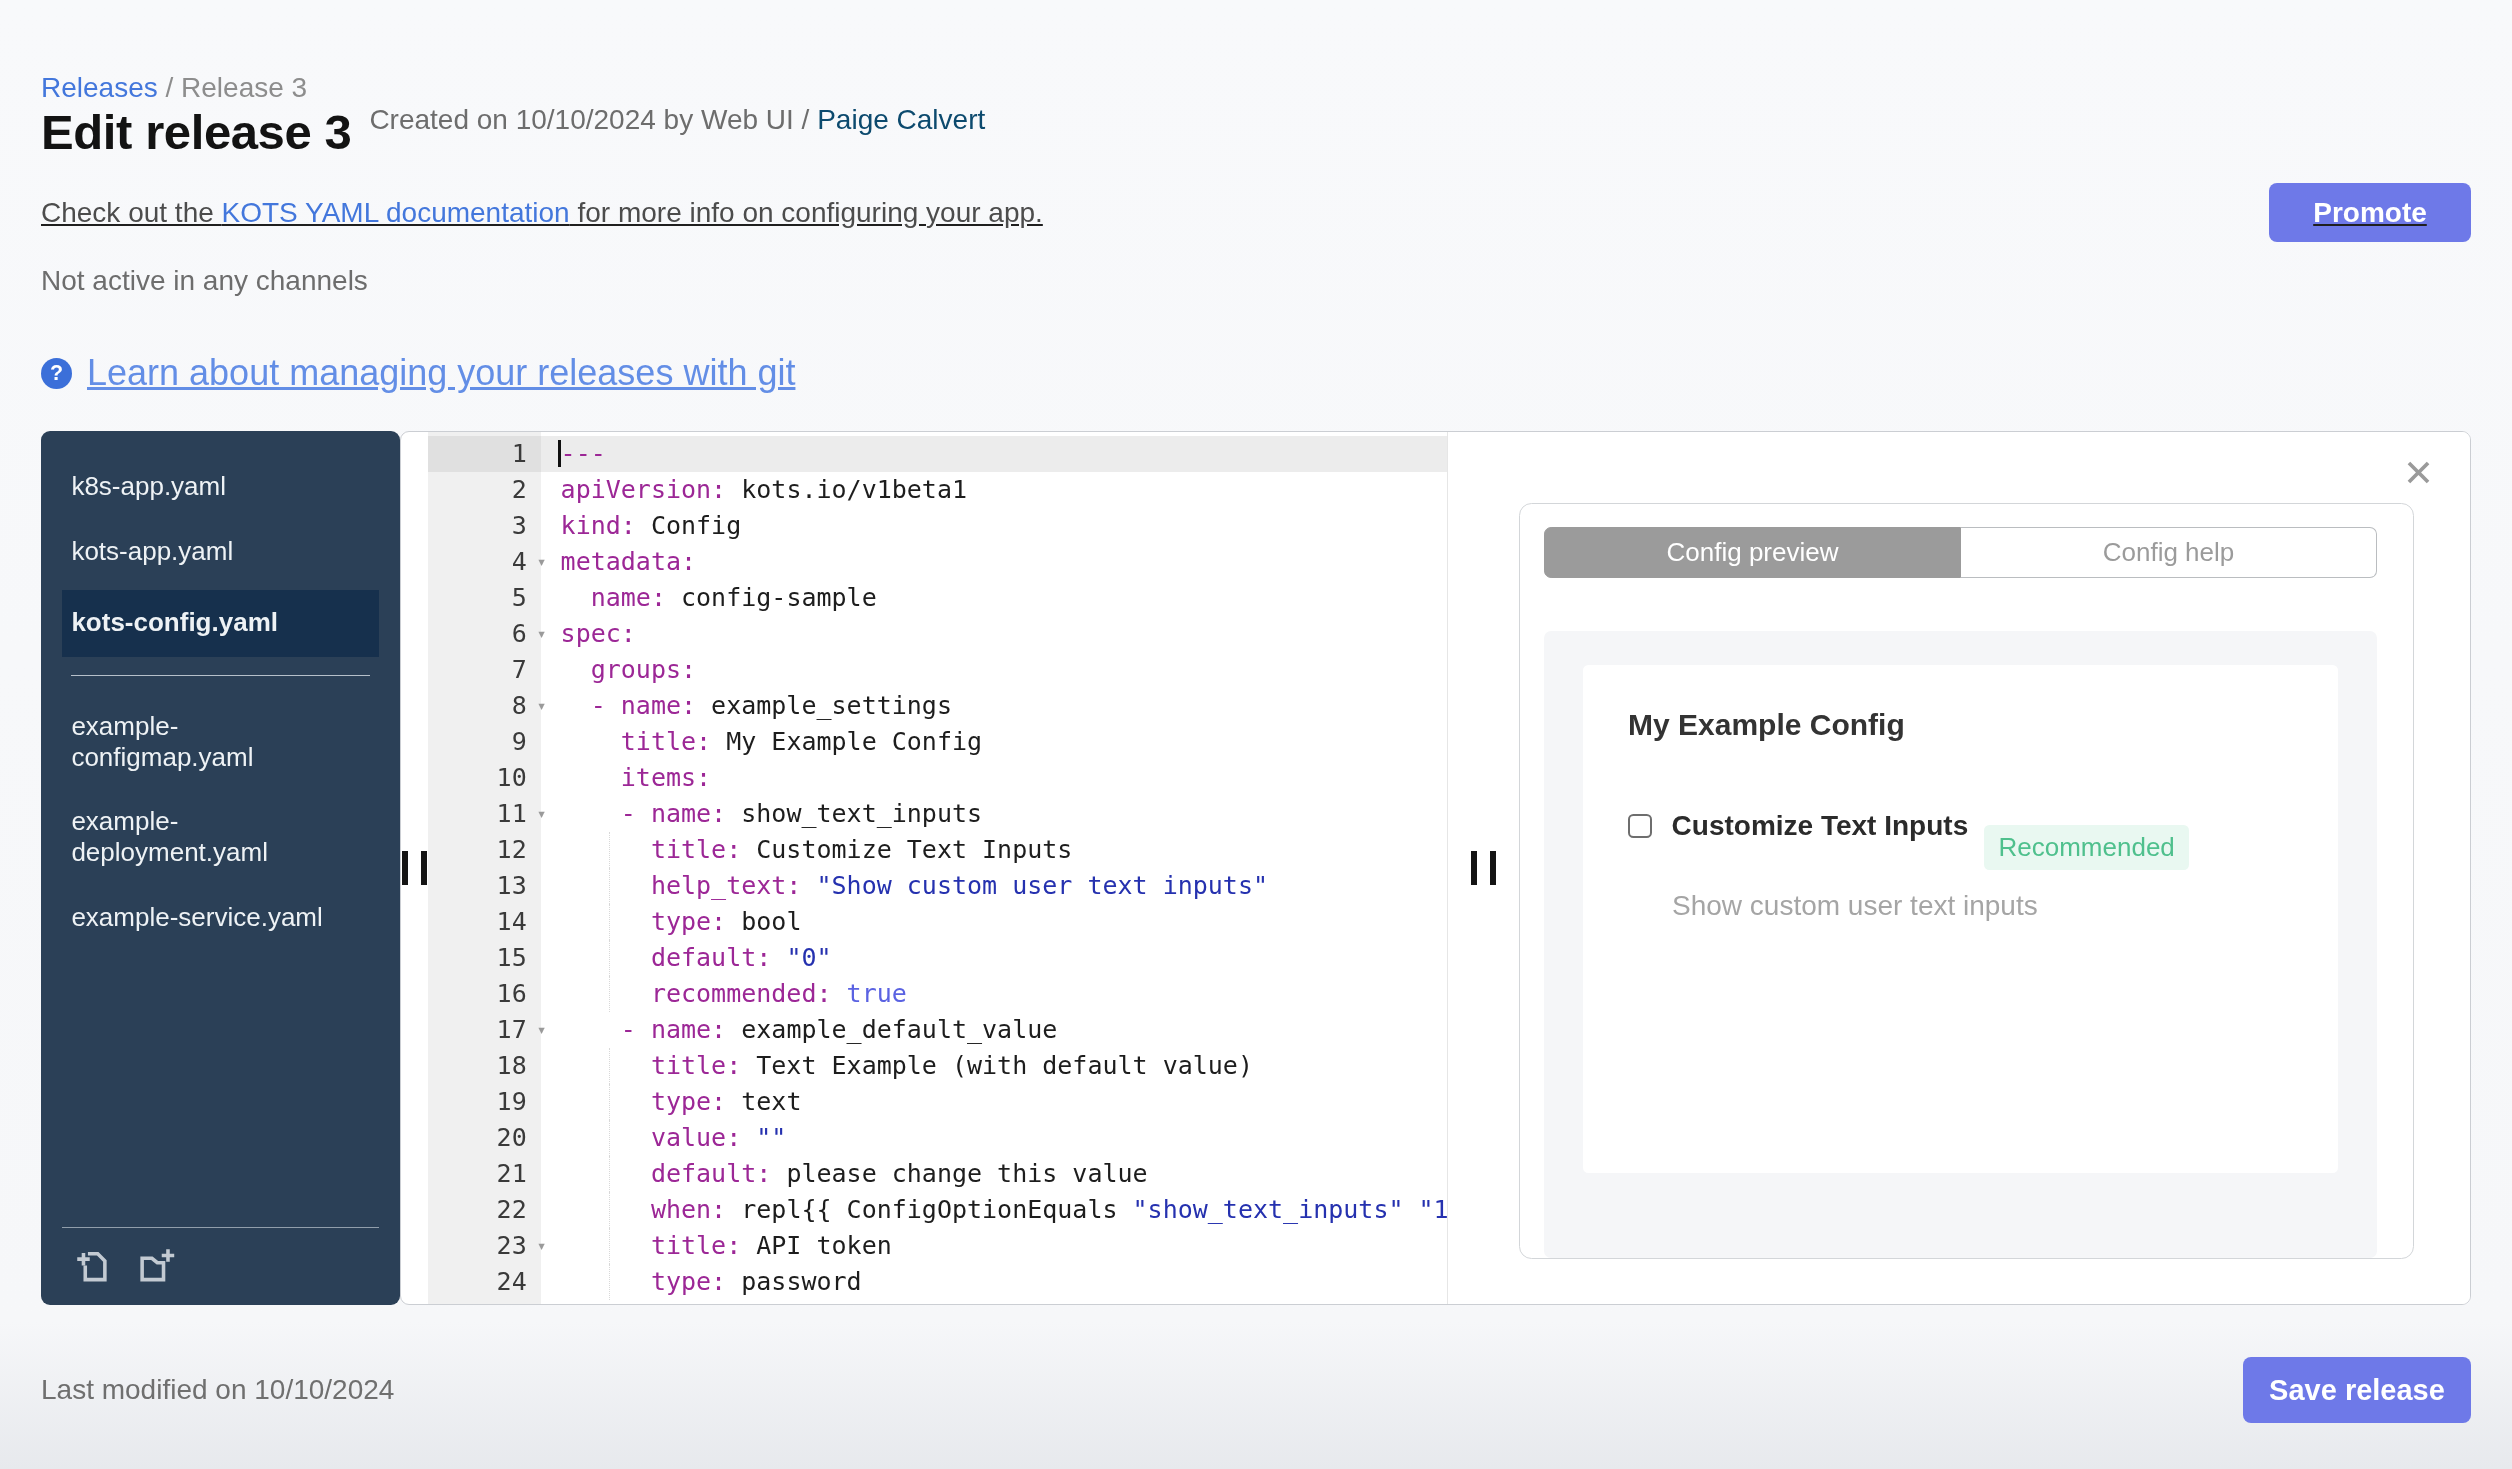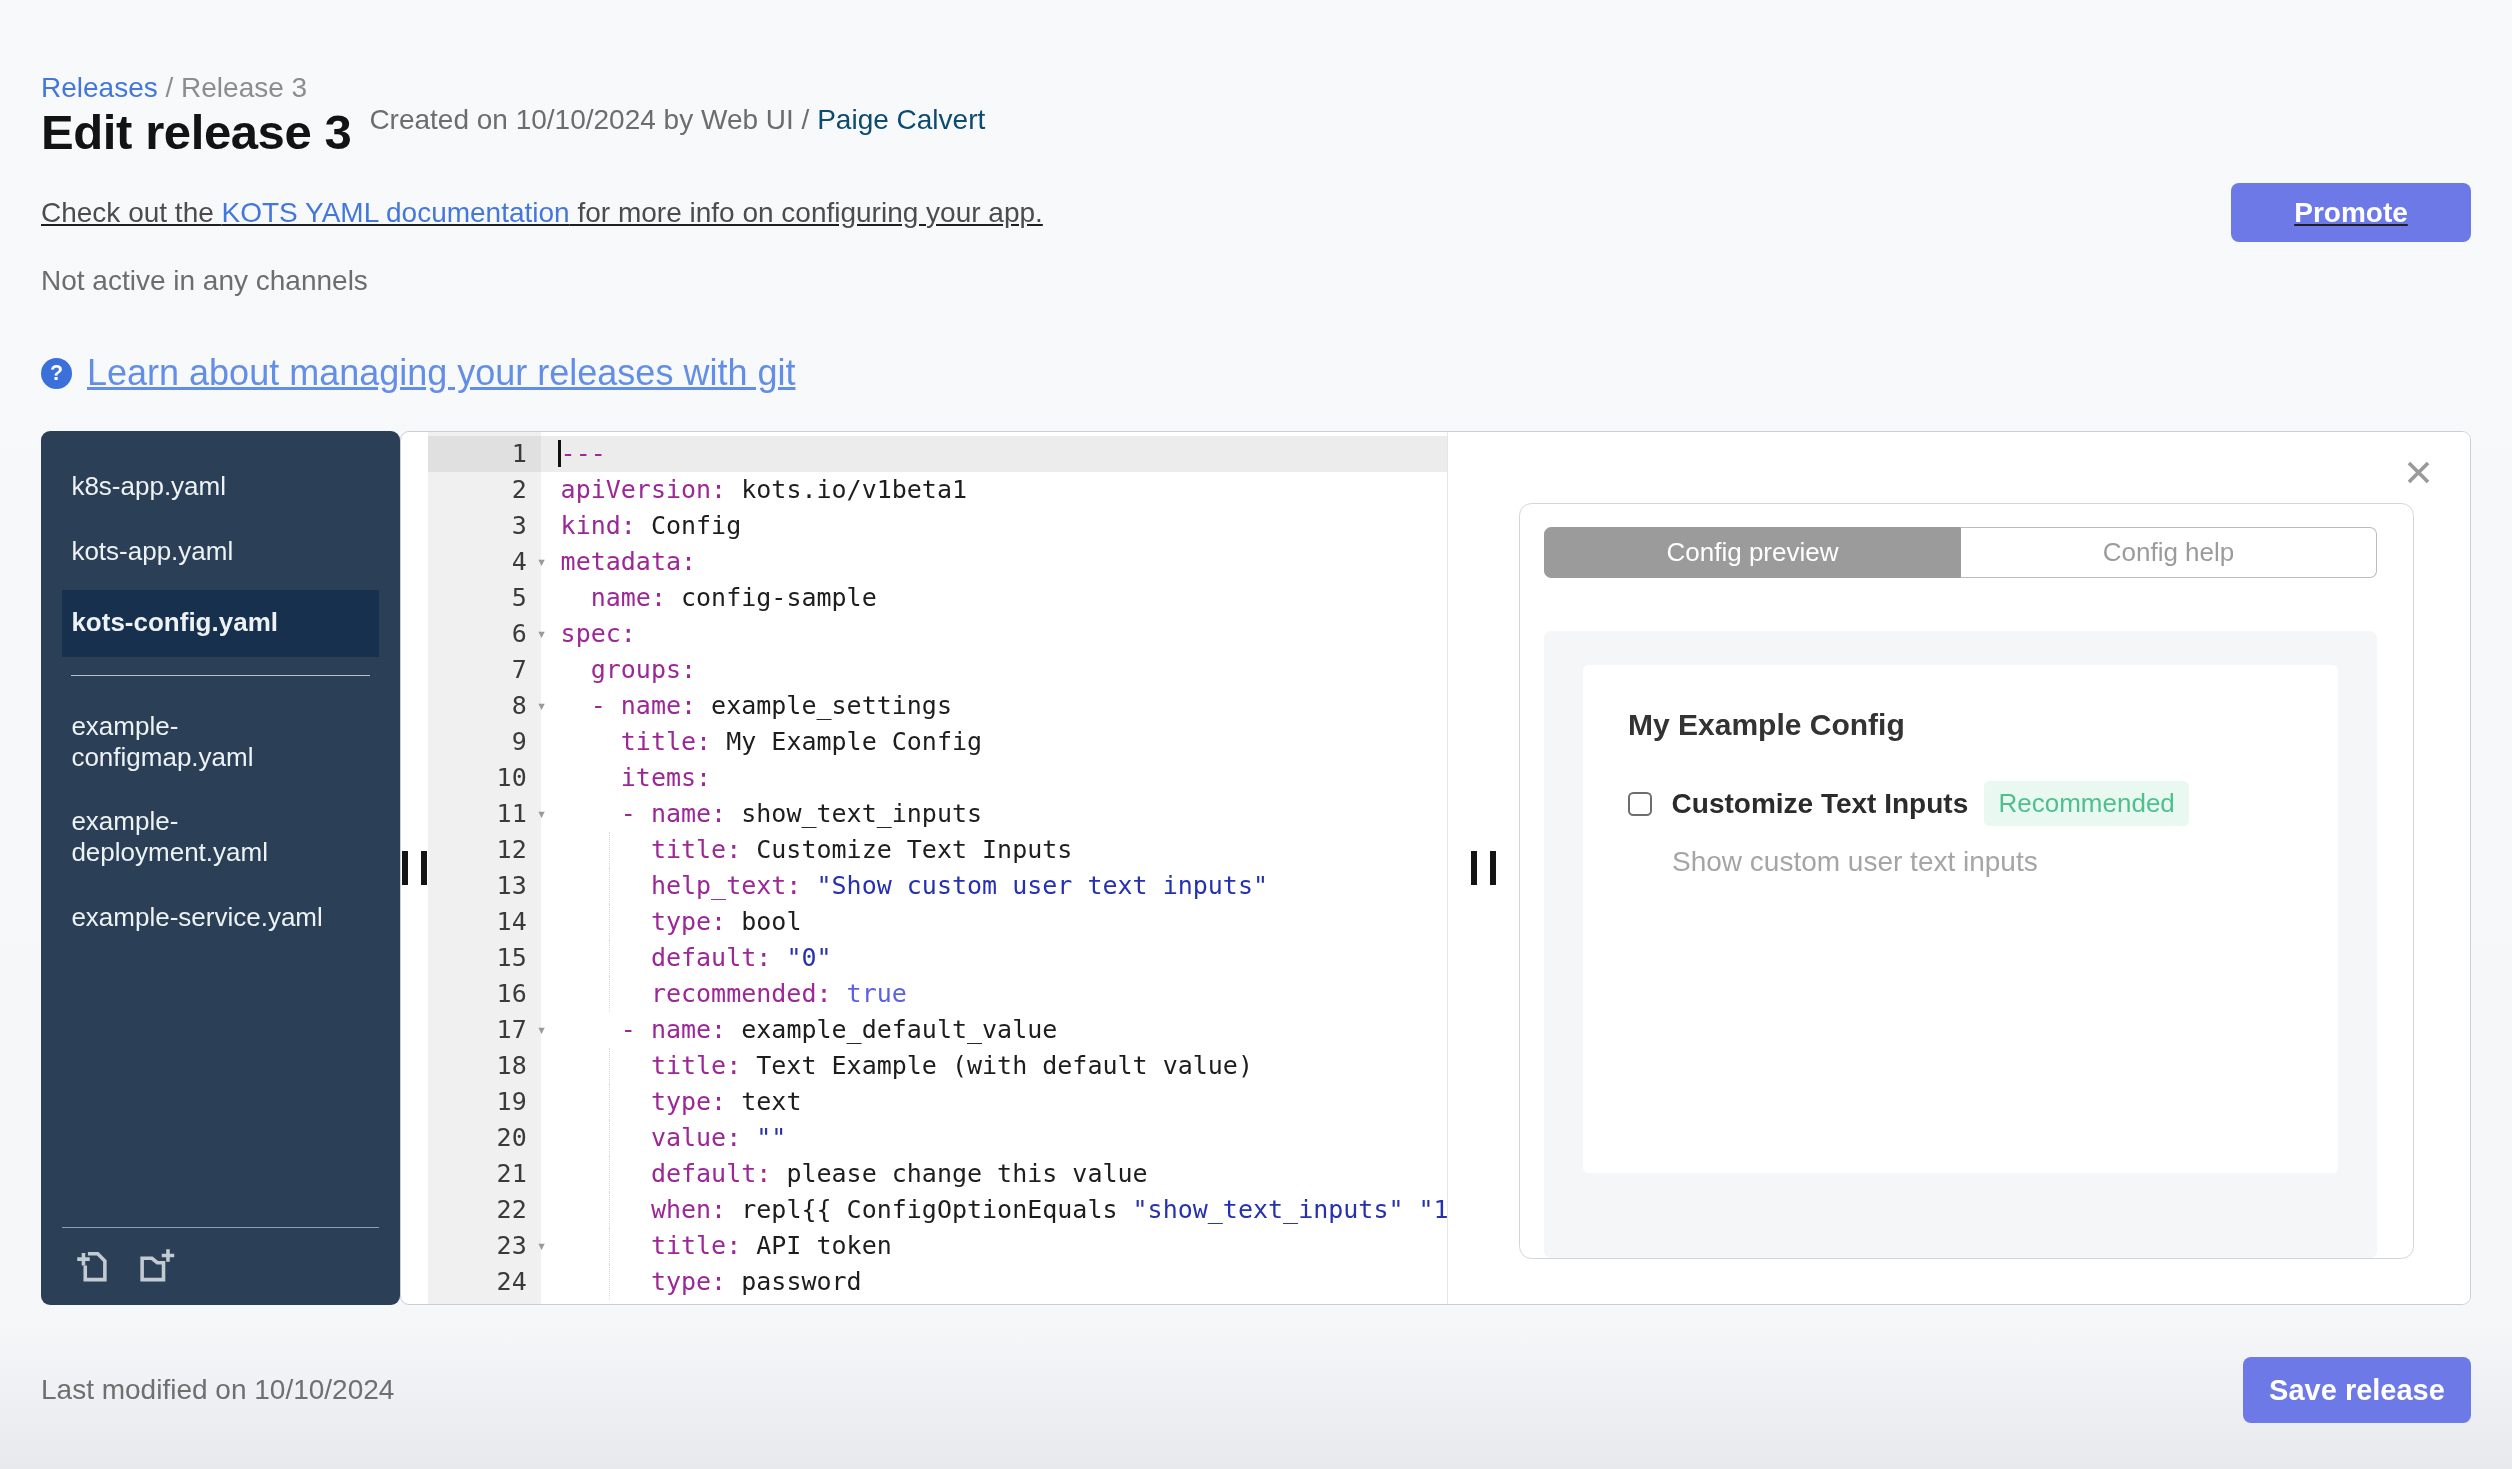--- a/index.html
+++ b/index.html
@@ -24,21 +24,21 @@
   .docs { margin:0; font-size:28px; color:#4c4c4c; }
   .docs a { color:#4377dc; }
   .channel-status { margin:23px 0 0; font-size:28px; color:#6d6d6d; }
   .git-row { display:flex; align-items:center; gap:15px; margin-top:55px; }
   .help-badge { width:31px; height:31px; border-radius:50%; background:#3b6fd9; color:#fff;
     font-size:21.4px; font-weight:700; display:flex; align-items:center; justify-content:center; }
   .git-link { font-size:36px; color:#638ee6;text-decoration:underline; }
 
   .btn { background:#6e79e8; color:#fff; border:none; border-radius:8px; font-weight:700;
     font-family:inherit; cursor:pointer; }
-  .promote { width:240px; height:59px; font-size:28px; }
+  .promote { width:202px; height:59px; font-size:28px; }
   .save { width:228px; height:66px; font-size:29px; }
 
   
   .workspace { display:flex; margin-top:37px; height:874px; }
 
   .sidebar { width:359px; flex:none; background:#2b4057; border-radius:9px; position:relative;
     padding:23px 21.4px 0; color:#eef2f5; font-size:26px; }
   .file { padding:17px 34px 17px 9px; line-height:1.18; cursor:pointer; overflow-wrap:anywhere; }
   .file.sel { background:#16304d; font-weight:700; margin:7.1px 0; padding-bottom:19px; }
   .sep { border-top:1.8px solid rgba(230,235,240,.75); margin:18px 9px; }
@@ -79,21 +79,21 @@
   .tab.active { background:#9b9b9b; color:#fff; border:1.8px solid #9b9b9b; border-radius:7.1px 0 0 7.1px; }
   .tab:not(.active) { background:#fff; color:#9b9b9b; border:1.8px solid #babdc0; border-left:none;
     border-radius:0 7.1px 7.1px 0; }
   .preview-body { margin-top:53px; height:627px; background:#f5f6f8; border-radius:7.1px; padding:34px 39px; }
   .config-card { background:#fff; border-radius:5.3px; height:508px; padding:43px 36px 0 45px; }
   .config-card h2 { margin:0; font-size:30px; color:#333; font-weight:700; }
   .cfg-row { margin-top:39px; display:flex; align-items:center; }
   .checkbox { width:24px; height:24px; flex:none; border:2.7px solid #6e6e6e; border-radius:5.3px;
     background:#fff; cursor:pointer; }
   .cfg-label { margin-left:19.6px; font-weight:700; font-size:28px; color:#2b2b2b; }
-  .badge { margin-left:16px; font-size:26px; color:#4fc08d; background:#e9f8f1; padding:7.1px 14.3px; border-radius:5.3px; }
+  .badge { margin-left:16px; font-size:26px; color:#4fc08d; background:#e9f8f1; padding:7.1px 14.3px; border-radius:5.3px;margin-top:44px; }
   .cfg-help { margin:19.6px 0 0 44px; font-size:28px; color:#a5a5a5; }
 
   
   .footer-row { display:flex; justify-content:space-between; align-items:center; margin-top:52px; }
   .last-mod { font-size:28px; color:#6f6f6f; }
 </style>
 </head>
 <body>
 
 <div class="page">

